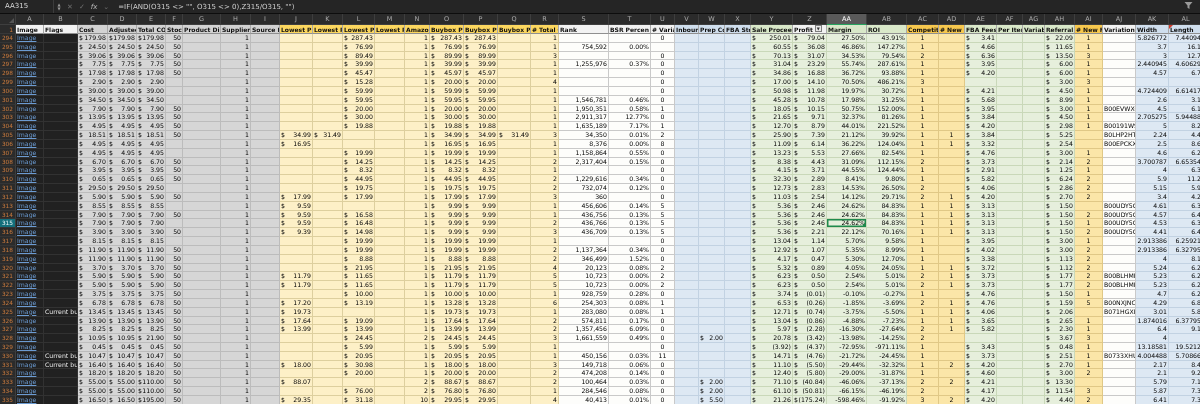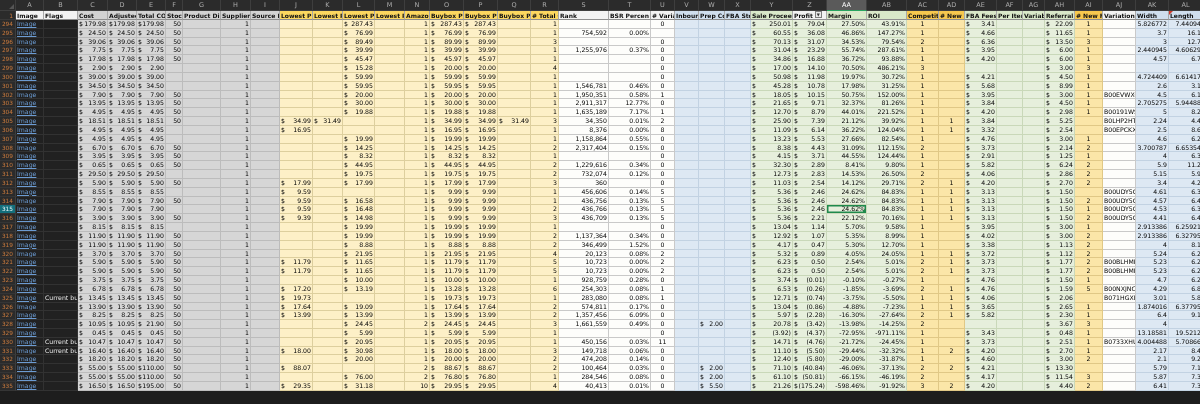--- a/index.html
+++ b/index.html
@@ -59,20 +59,34 @@
   .num{text-align:right;} .pct{text-align:right;} .int{text-align:center;} .txt{text-align:left;}
   .link{color:#6b9bd2;text-decoration:underline;}
   .flag{color:#e8e8e8;}
   .sel{box-shadow:inset 0 0 0 1.5px #1f8a4c;position:relative;}
   .sel:after{content:"";position:absolute;right:0;bottom:0;width:3px;height:3px;background:#1f8a4c;}
 </style>
 </head>
 <body>
 
 <div id="app">
+  <div class="toolbar">
+    <div class="namebox">AA315</div>
+    <div class="spin">▲<br>▼</div>
+    <span class="fbtn">✕</span>
+    <span class="fbtn">✓</span>
+    <span class="fbtn fx">fx</span>
+    <span class="fbtn">⌄</span>
+    <span class="formulatext">=IF(AND(O315 &lt;&gt; "", O315 &lt;&gt; 0),Z315/O315, "")</span>
+    <span class="tb-funnel">
+      <svg width="9" height="9" viewBox="0 0 9 9">
+        <path d="M0.5 1 h8 l-3 3.4 v3.6 l-2 -1.2 v-2.4 z" fill="#9a9a9a"></path>
+      </svg>
+    </span>
+  </div>
   <div class="letters">
       <div class="lcorner"></div>
       <div class="lcell" style="width:28px">A</div>
       <div class="lcell" style="width:34px">B</div>
       <div class="lcell" style="width:30px">C</div>
       <div class="lcell" style="width:29px">D</div>
       <div class="lcell" style="width:29px">E</div>
       <div class="lcell" style="width:17px">F</div>
       <div class="lcell" style="width:38px">G</div>
       <div class="lcell" style="width:30px">H</div>

